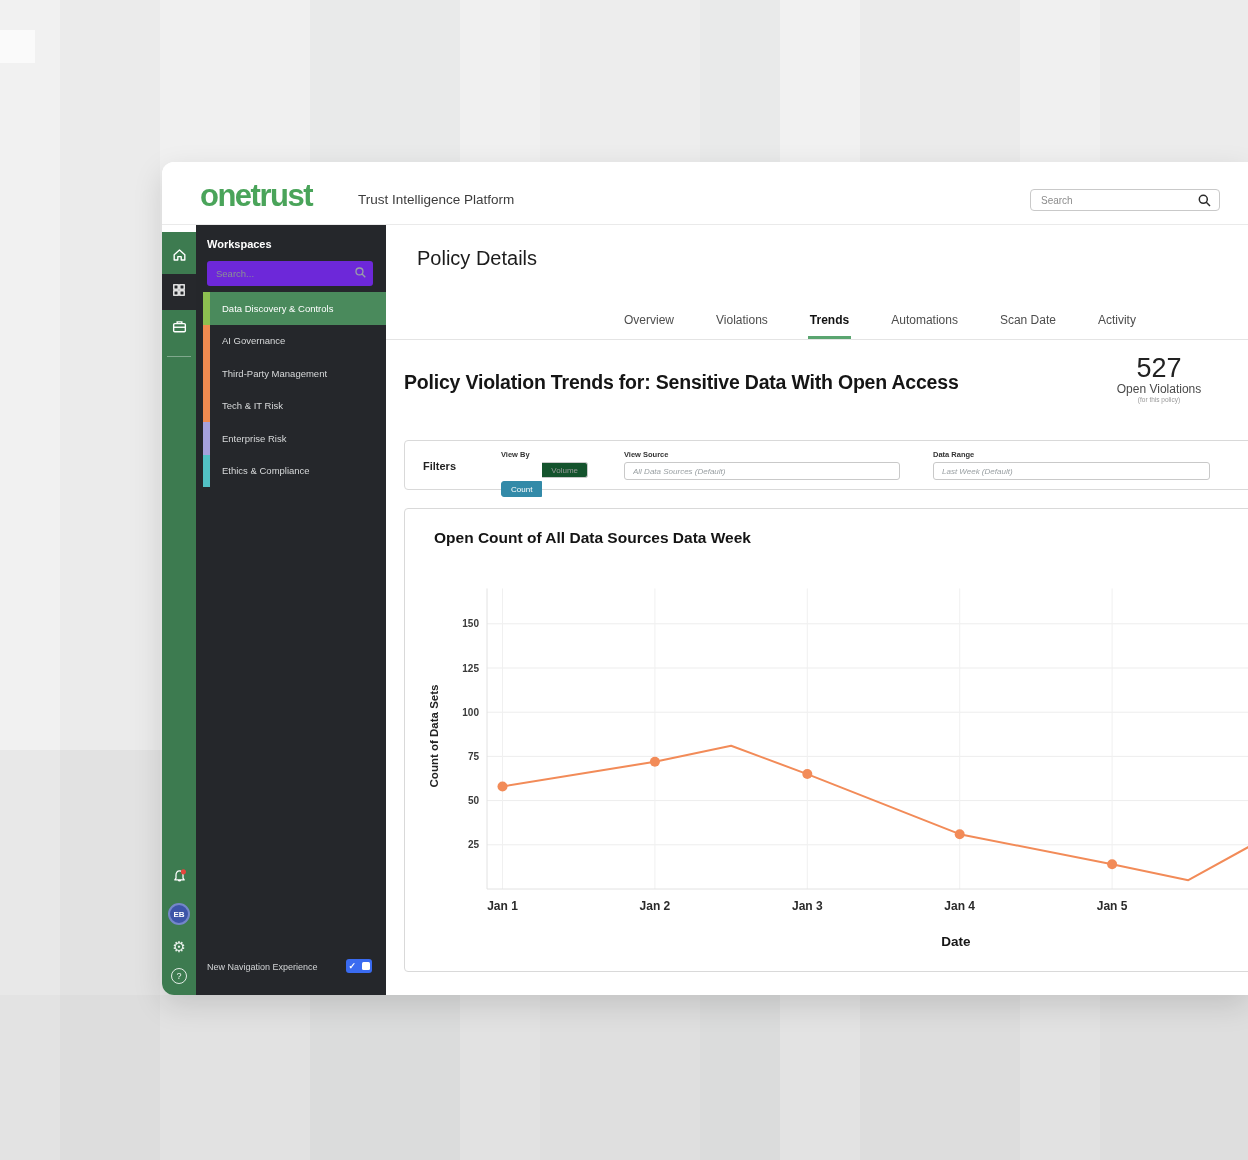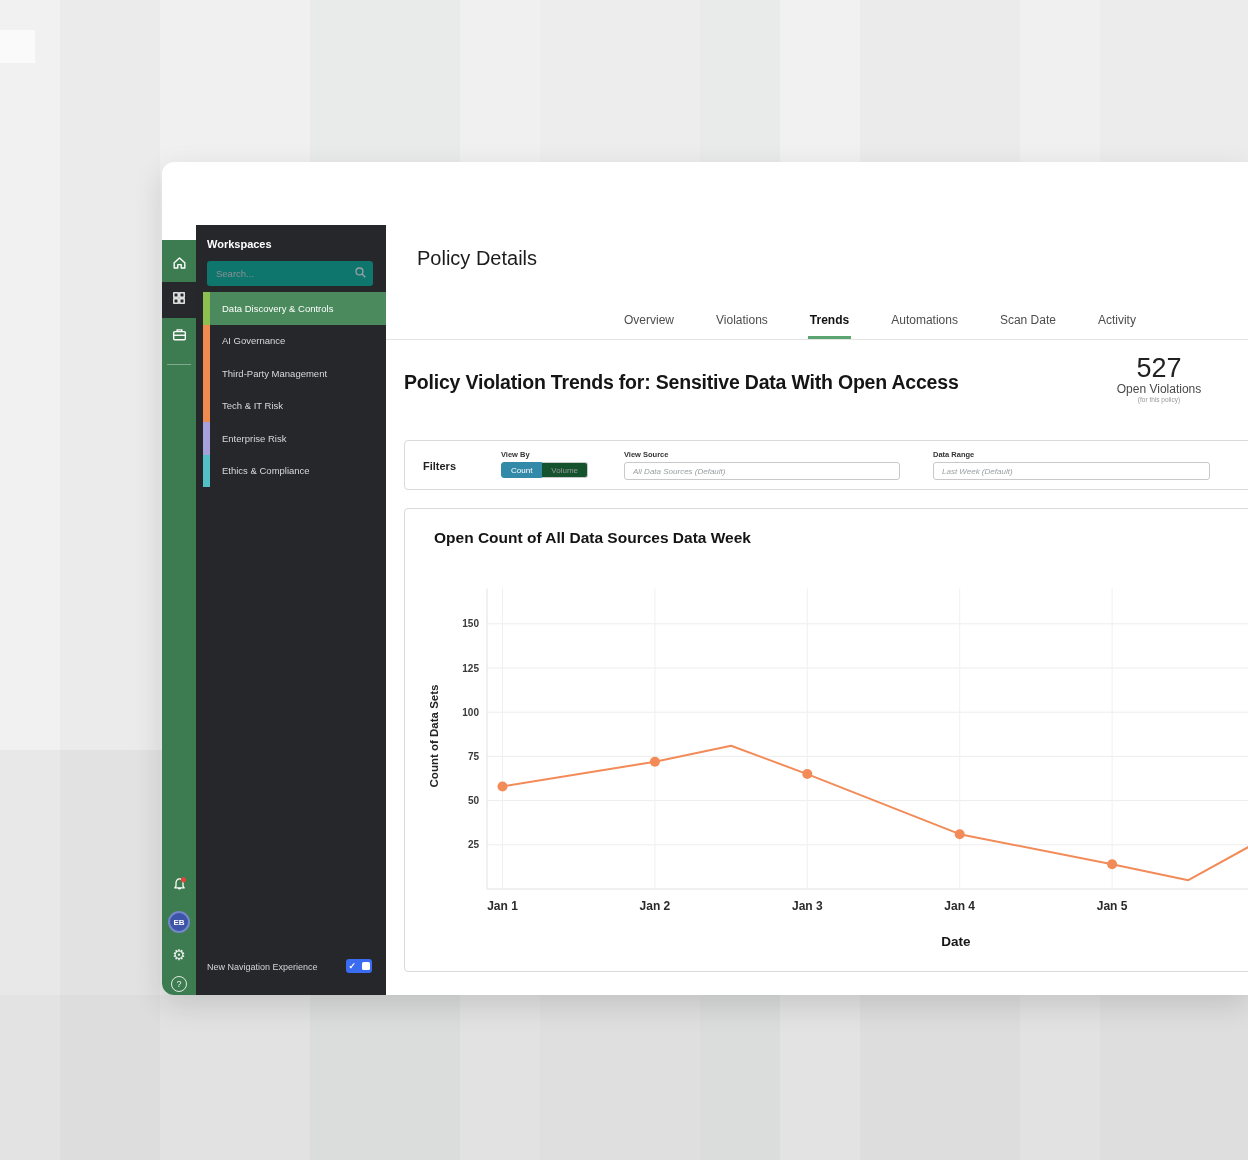--- a/index.html
+++ b/index.html
@@ -18,34 +18,34 @@
   
   .topbar { position:absolute; left:0; top:0; width:100%; height:63px; background:#fff; border-bottom:1px solid #eaeaea; }
   .logo { position:absolute; left:38px; top:16px; font-size:31px; font-weight:700; letter-spacing:-1.5px; color:var(--brand-green); }
   .platform { position:absolute; left:196px; top:30px; font-size:13.5px; color:#3c3c3c; }
   .top-search-wrap { position:absolute; left:868px; top:27px; width:190px; height:22px; border:1px solid #c9c9c9; border-radius:4px; background:#fff; }
   .top-search-wrap input { position:absolute; left:0; top:0; width:100%; height:100%; border:none; outline:none; background:transparent; padding:0 26px 0 10px; font-size:10px; font-family:inherit; color:#444; }
   .top-search-wrap input::placeholder { color:#8c8c8c; }
   .top-search-icon { position:absolute; right:7px; top:3px; }
 
   
-  .rail { position:absolute; left:0; top:78px; width:34px; height:770px; background:var(--rail-green); border-radius:0 0 0 12px; }
+  .rail { position:absolute; left:0; top:70px; width:34px; height:770px; background:var(--rail-green); border-radius:0 0 0 12px; }
   .rail-item { width:34px; height:36px; display:flex; align-items:center; justify-content:center; }
   .rail-item.active { background:var(--rail-active); }
   .rail-divider { margin:10px 5px 0; border-top:1px solid rgba(255,255,255,.35); }
   .rail-bottom { position:absolute; left:0; bottom:18px; width:34px; display:flex; flex-direction:column; align-items:center; gap:14px; }
   .bell-wrap { position:relative; }
   .avatar { width:22px; height:22px; border-radius:50%; background:var(--avatar-bg); border:2px solid #7486c9; color:#fff; font-size:8px; font-weight:700; display:flex; align-items:center; justify-content:center; }
   .gear-glyph { color:#eaf2ec; font-size:15px; line-height:1; }
   .help-circle { width:16px; height:16px; border-radius:50%; border:1.3px solid rgba(255,255,255,.85); color:rgba(255,255,255,.9); font-size:9px; display:flex; align-items:center; justify-content:center; }
 
   
   .sidebar { position:absolute; left:34px; top:63px; width:190px; height:770px; background:var(--sidebar-bg); }
   .side-title { position:absolute; left:11px; top:13px; font-size:11px; font-weight:700; color:#fff; }
-  .side-search { position:absolute; left:11px; top:36px; width:166px; height:25px; background:#0f766e; border-radius:3px; }
+  .side-search { position:absolute; left:11px; top:36px; width:166px; height:25px; background:#6d28d9; border-radius:3px; }
   .side-search input { position:absolute; left:0; top:0; width:100%; height:100%; background:transparent; border:none; outline:none; padding:0 24px 0 9px; font-size:9.5px; font-family:inherit; color:#c8cbce; }
   .side-search input::placeholder { color:#8b9095; }
   .side-search-icon { position:absolute; right:6px; top:4px; }
   .side-items { position:absolute; left:0; top:67px; width:190px; }
   .side-item { position:relative; height:32.5px; display:flex; align-items:center; cursor:pointer; }
   .side-item .strip { position:absolute; left:7px; top:0; bottom:0; width:7px; }
   .side-item.selected::before { content:""; position:absolute; left:14px; right:0; top:0; bottom:0; background:var(--sel-green); }
   .side-label { position:relative; margin-left:26px; font-size:9.5px; color:#d7d9da; z-index:1; }
   .side-item.selected .side-label { color:#fff; }
   .side-footer { position:absolute; left:0; bottom:14px; width:190px; height:26px; }
@@ -68,21 +68,21 @@
 
   
   .filters-card { position:absolute; left:18px; top:215px; width:848px; height:50px; border:1px solid #d9d9d9; border-radius:4px; background:#fff; }
   .filters-title { position:absolute; left:18px; top:19px; font-size:11px; font-weight:700; color:#222; }
   .f-label { position:absolute; font-size:7.5px; font-weight:700; color:#333; }
   .viewby-label { left:96px; top:9px; }
   .segmented { position:absolute; left:96px; top:21px; height:16px; display:flex; }
   .seg-btn { height:16px; padding:0 9px; font-size:8px; display:flex; align-items:center; border:1px solid #c9c9c9; background:#14532d; color:#999; cursor:pointer; }
   .seg-btn:first-child { border-radius:3px 0 0 3px; }
   .seg-btn:last-child { border-radius:0 3px 3px 0; border-left:none; }
-  .seg-btn.selected { background:var(--count-teal); border-color:var(--count-teal); color:#fff; }
+  .seg-btn.selected { background:var(--count-teal); border-color:var(--count-teal); color:#fff;margin-top:19px; }
   .viewsource-label { left:219px; top:9px; }
   .f-input { position:absolute; top:21px; height:18px; border:1px solid #c9c9c9; border-radius:3px; background:#fff; font-family:inherit; font-size:8px; color:#555; padding:0 8px; outline:none; }
   .f-input::placeholder { font-style:italic; color:#9aa0a3; }
   .viewsource-input { left:219px; width:276px; }
   .datarange-label { left:528px; top:9px; }
   .datarange-input { left:528px; width:277px; }
 
   
   .chart-card { position:absolute; left:18px; top:283px; width:848px; height:464px; border:1px solid #d9d9d9; border-radius:4px; background:#fff; }
   .chart-title { position:absolute; left:29px; top:20px; font-size:15.5px; font-weight:700; color:#141414; }
@@ -94,20 +94,33 @@
 </style>
 </head>
 <body>
 
 <div class="bg-dark-lower"></div>
 <div class="bg-dark-bottom"></div>
 <div class="bg-white-patch"></div>
 
 <div class="window">
 
+  <div class="topbar">
+    <div class="logo">onetrust</div>
+    <div class="platform">Trust Intelligence Platform</div>
+    <div class="top-search-wrap">
+      <input type="text" placeholder="Search" style="">
+      <span class="top-search-icon">
+        <svg width="15" height="15" viewBox="0 0 15 15">
+            <circle cx="6.3" cy="6.3" r="4" fill="none" stroke="#2b2b2b" stroke-width="1.5"></circle>
+            <line x1="9.3" y1="9.3" x2="13" y2="13" stroke="#2b2b2b" stroke-width="1.5"></line>
+          </svg>
+      </span>
+    </div>
+  </div>
 
   <div class="rail">
     <div class="rail-item" style="margin-top:6px">
       <span>
         <svg width="17" height="17" viewBox="0 0 16 16">
             <path d="M3 8.2 L8 3.8 L13 8.2 V13.2 H9.6 V10 H6.4 V13.2 H3 Z" fill="none" stroke="#fff" stroke-width="1.3" stroke-linejoin="round"></path>
           </svg>
       </span>
     </div>
     <div class="rail-item active">

